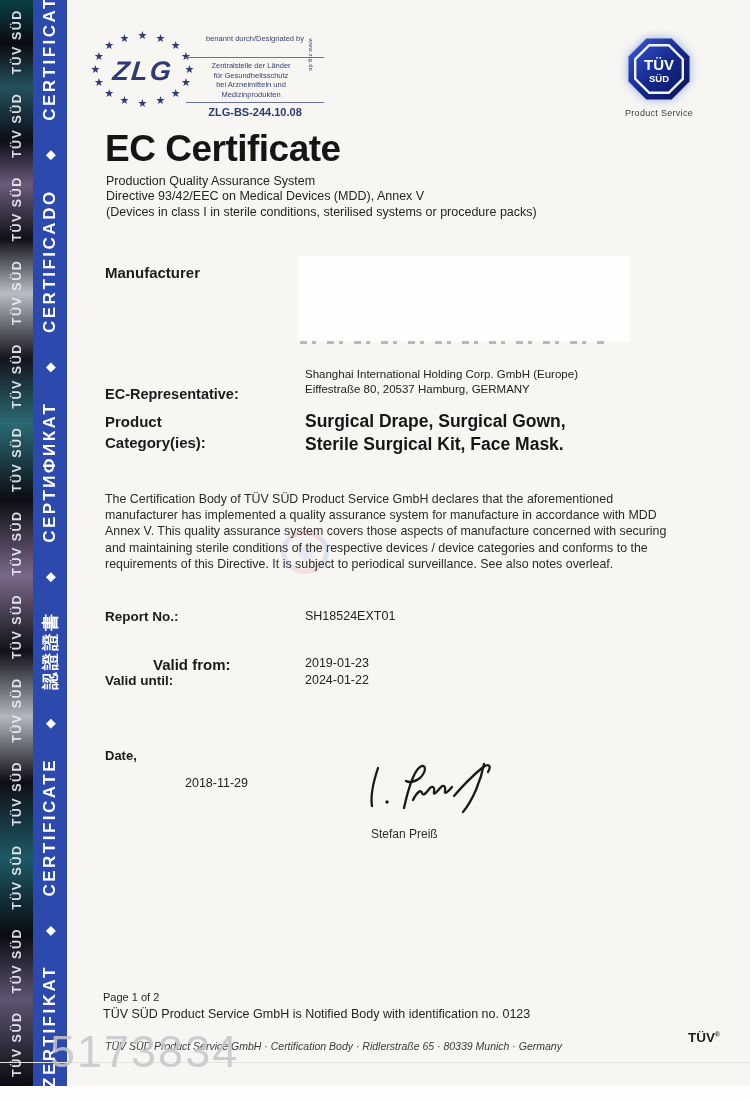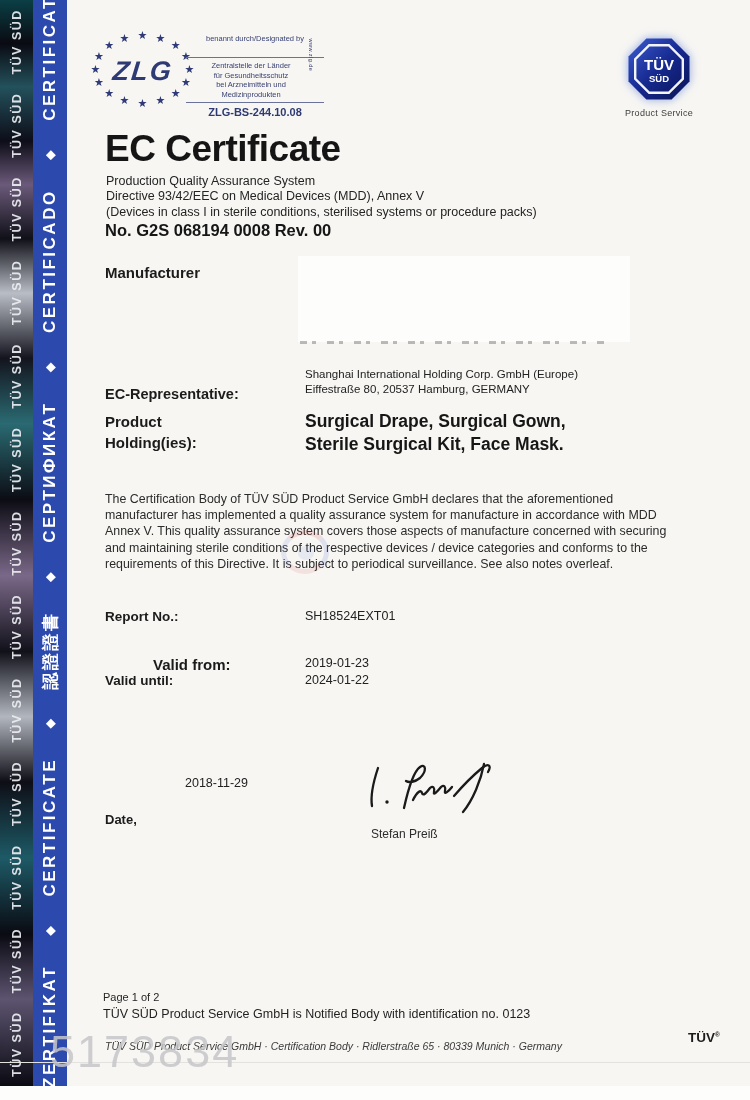--- a/index.html
+++ b/index.html
@@ -158,54 +158,53 @@
     <text x="35" y="48" text-anchor="middle" font-family="Liberation Sans, sans-serif" font-weight="bold" font-size="9.5" fill="#ffffff">SÜD</text>
   </svg>
   <div class="tuv-caption">Product Service</div>
 
   <div class="h1">EC Certificate</div>
   <div class="subtitle">
     <div>Production Quality Assurance System</div>
     <div>Directive 93/42/EEC on Medical Devices (MDD), Annex V</div>
     <div>(Devices in class I in sterile conditions, sterilised systems or procedure packs)</div>
   </div>
-  <div class="cert-no">No. G2S 068194 0008 Rev. 00</div>
 
   <div class="label" style="top:264px; font-size:15px;">Manufacturer</div>
   <div class="redaction"></div>
   <div class="redaction-remnant"></div>
 
   <div class="label" style="top:369px; font-size:14.5px;margin-top:17px;">EC-Representative:</div>
   <div class="value" style="top:367px; font-size:11.5px; line-height:14.5px;">
     <div>Shanghai International Holding Corp. GmbH (Europe)</div>
     <div>Eiffestraße 80, 20537 Hamburg, GERMANY</div>
   </div>
 
   <div class="label" style="top:411px; font-size:15px; line-height:21px;">
     <div>Product</div>
-    <div>Holding(ies):</div>
+    <div>Category(ies):</div>
   </div>
   <div class="value" style="top:410px; font-size:17.5px; font-weight:bold; line-height:22.5px; color:#161616;">
     <div>Surgical Drape, Surgical Gown,</div>
     <div>Sterile Surgical Kit, Face Mask.</div>
   </div>
 
   <div class="paragraph">The Certification Body of TÜV SÜD Product Service GmbH declares that the aforementioned manufacturer has implemented a quality assurance system for manufacture in accordance with MDD Annex V. This quality assurance system covers those aspects of manufacture concerned with securing and maintaining sterile conditions of the respective devices / device categories and conforms to the requirements of this Directive. It is subject to periodical surveillance. See also notes overleaf.</div>
   <div class="wm-circle">
       <i></i>
     </div>
 
   <div class="label" style="top:609px; font-size:13.5px;">Report No.:</div>
   <div class="value" style="top:609px; font-size:12.5px;">SH18524EXT01</div>
   <div class="label" style="top:656px; font-size:15px;margin-left:48px;">Valid from:</div>
   <div class="value" style="top:656px; font-size:12.5px;">2019-01-23</div>
   <div class="label" style="top:673px; font-size:13.5px;">Valid until:</div>
   <div class="value" style="top:673px; font-size:12.5px;">2024-01-22</div>
 
-  <div class="label" style="top:812px; font-size:13px;">Date,</div>
+  <div class="label" style="top:748px; font-size:13px;">Date,</div>
   <div class="value" style="left:185px; top:776px; font-size:12.5px;">2018-11-29</div>
   <svg class="signature" width="160" height="72" viewBox="0 0 160 72">
     <g fill="none" stroke="#1a1a1a" stroke-width="2.3" stroke-linecap="round">
       <path d="M20,12 C16,24 12,38 14,50"></path>
       <circle cx="29" cy="46" r="1.7" fill="#1a1a1a" stroke="none"></circle>
       <path d="M46,52 C50,34 55,16 62,11 C68,7 69,15 62,22 C57,26 51,27 48,25"></path>
       <path d="M55,44 C59,36 63,33 64,37 C65,41 69,36 72,32 C75,29 77,32 76,36 C75,40 79,36 83,31 C86,28 88,31 87,35 C86,39 90,36 94,31"></path>
       <path d="M96,40 C102,33 112,22 124,12 C130,7 134,9 130,16"></path>
       <path d="M126,8 C123,24 115,44 105,56"></path>
     </g>

